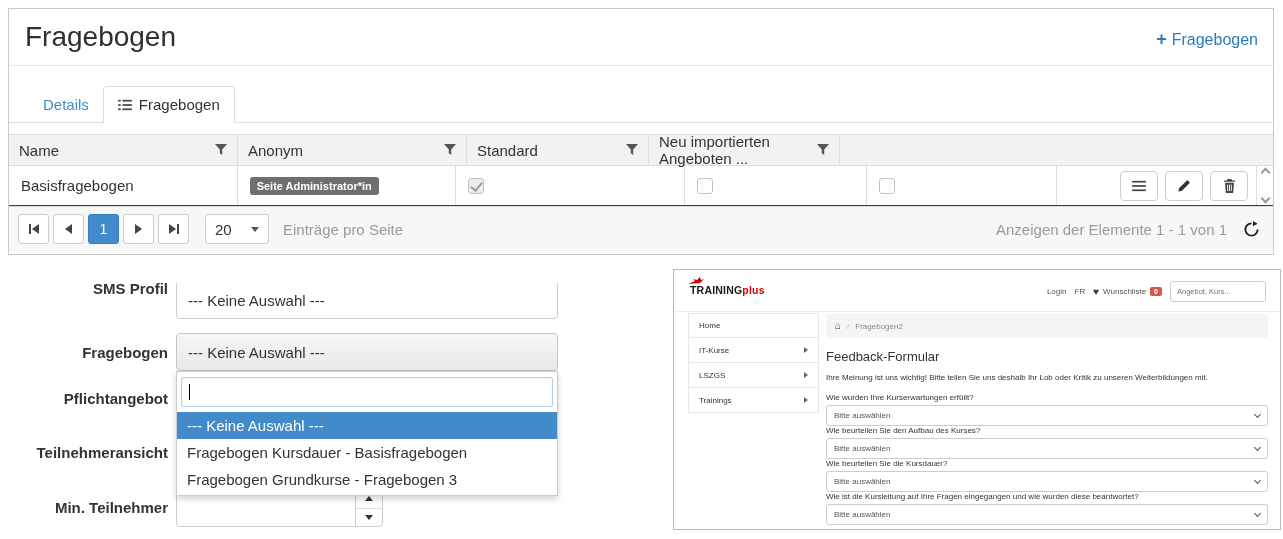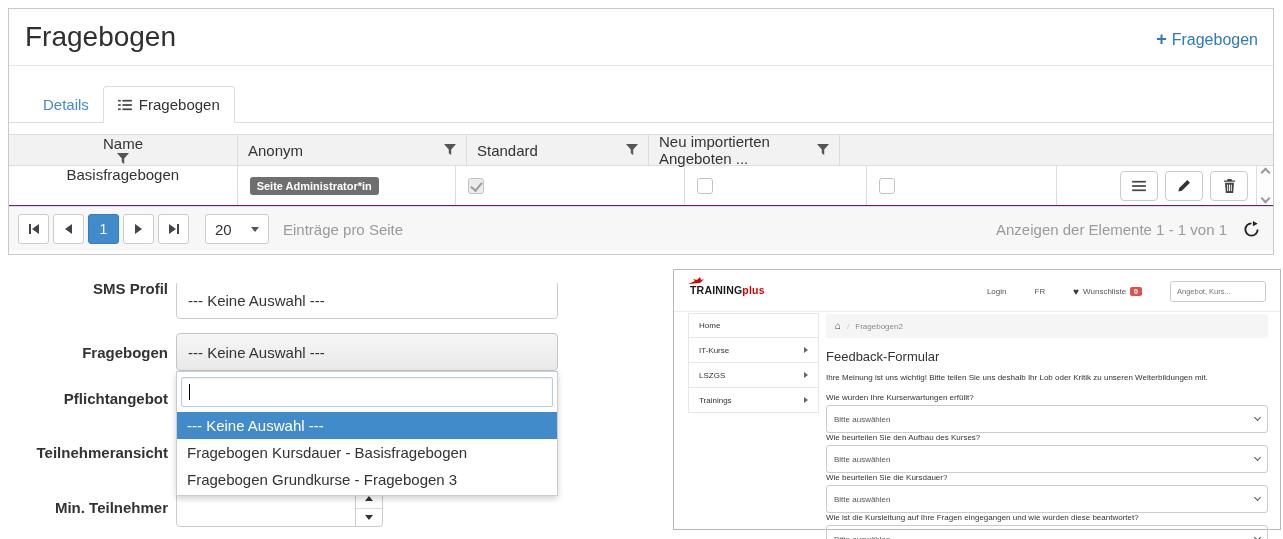--- a/index.html
+++ b/index.html
@@ -32,21 +32,21 @@
   .tabstrip { position:absolute; left:0; top:70px; width:100%; height:44px; border-bottom:1px solid #ddd; padding-left:20px; display:flex; align-items:flex-end; }
   .tab-inactive { color:#428bca; font-size:15px; padding:9px 14px; cursor:pointer; }
   .tab-active { display:flex; align-items:center; gap:7px; background:#fff; border:1px solid #ddd; border-bottom:1px solid #fff; border-radius:4px 4px 0 0; font-size:15px; color:#333; padding:9px 14px; margin-bottom:-1px; cursor:pointer; }
 
   .grid { position:absolute; left:0; top:125px; width:100%; }
   .grid-header { display:flex; height:32px; background:#f2f2f2; border-top:1px solid #ddd; border-bottom:1px solid #ddd; }
   .gh-cell { display:flex; align-items:center; justify-content:space-between; padding:0 10px; font-size:15px; color:#333; border-right:1px solid #ddd; }
   .gh-cell:last-child { border-right:none; }
   .grid-row { display:flex; height:40px; border-bottom:1px solid #701a75; background:#fff; }
   .gr-cell { display:flex; align-items:center; padding:0 12px; font-size:15px; border-right:1px solid #ddd; }
-  .w-name{width:229px;flex-direction:column;} .w-versand{width:219px;} .w-anonym{width:229px;gap:20px;} .w-standard{width:182px;} .w-neu{width:191px;} .w-empty{width:216px;}
+  .w-name{width:229px;} .w-versand{width:219px;} .w-anonym{width:229px;gap:20px;} .w-standard{width:182px;} .w-neu{width:191px;} .w-empty{width:216px;}
   .w-actions{width:200px; justify-content:flex-end; padding-right:8px;}
   .w-scroll{width:16px; border-right:none; flex-direction:column; justify-content:space-between; align-items:center; padding:3px 0; background:#fdfdfd;}
   .badge-gray { background:#6f6f6f; color:#fff; font-size:11px; font-weight:bold; padding:3px 7px; border-radius:3px; }
   .cb { width:16px; height:16px; border:1px solid #c2c2c2; border-radius:3px; background:#fff; position:relative; }
   .cb.checked { background:#ececec; }
   .cb.checked::after { content:""; position:absolute; left:4px; top:1px; width:5px; height:9px; border-right:2px solid #9a9a9a; border-bottom:2px solid #9a9a9a; transform:rotate(40deg); }
   .abtn { width:38px; height:30px; border:1px solid #ccc; border-radius:4px; background:#fff; display:flex; align-items:center; justify-content:center; margin-left:7px; cursor:pointer; }
 
   .pager { position:absolute; left:0; top:197px; width:100%; height:45px; background:#f7f7f7; border-top:1px solid #ddd; display:flex; align-items:center; padding:0 9px; font-size:15px; color:#9a9a9a; }
   .pbtn { width:31px; height:30px; border:1px solid #ccc; border-radius:3px; background:#fff; margin-right:4px; display:flex; align-items:center; justify-content:center; gap:1px; cursor:pointer; }
@@ -72,37 +72,37 @@
   .spin { position:absolute; right:0; top:0; width:27px; height:36px; border-left:1px solid #ccc; display:flex; flex-direction:column; }
   .spin-btn { flex:1; display:flex; align-items:center; justify-content:center; cursor:pointer; }
   .spin-btn + .spin-btn { border-top:1px solid #ddd; }
 
   
   .site { position:absolute; left:673px; top:269px; width:608px; height:261px; border:1px solid #b9b9b9; background:#fff; }
   .site-header { position:absolute; left:0; top:0; width:100%; height:42px; border-bottom:1px solid #ececec; }
   .logo { position:absolute; left:16px; top:14px; font-size:10.5px; font-weight:bold; color:#1a1a1a; letter-spacing:.2px; }
   .logo .accent { color:#d40000; }
   .logo-bird { position:absolute; left:14px; top:6px; }
-  .hdr-right { position:absolute; right:14px; top:0; height:42px; display:flex; align-items:center; gap:28px; font-size:8px; color:#555; }
+  .hdr-right { position:absolute; right:14px; top:0; height:42px; display:flex; align-items:center; gap:8px; font-size:8px; color:#555; }
   .wishlist { display:flex; align-items:center; gap:4px; cursor:pointer; }
   .heart { color:#3a3a3a; font-size:10px; }
   .badge-red { background:#d9534f; color:#fff; font-size:7px; font-weight:bold; padding:1px 4px; border-radius:2px; }
   .site-search { width:96px; height:21px; border:1px solid #ccc; border-radius:3px; font-size:7.5px; padding:0 6px; color:#555; outline:none; font-family:"Liberation Sans",sans-serif; }
   .site-nav { position:absolute; left:14px; top:43px; width:131px; font-size:8px; }
   .nav-item { height:25px; display:flex; align-items:center; justify-content:space-between; padding:0 10px; border:1px solid #e7e7e7; border-top:none; background:#fff; cursor:pointer; }
   .nav-item:first-child { border-top:1px solid #e7e7e7; }
   .breadcrumb { position:absolute; left:152px; top:44px; width:442px; height:24px; background:#f5f5f5; border-radius:3px; display:flex; align-items:center; gap:6px; padding:0 9px; color:#8a8a8a; font-size:8px; }
   .home-glyph { color:#333; font-size:10px; line-height:1; cursor:pointer; }
   .bc-sep { color:#c0c0c0; }
   .site-main { position:absolute; left:152px; top:68px; width:442px; }
   .site-h1 { font-size:13px; font-weight:normal; color:#333; margin:11px 0 9px; }
   .site-intro { font-size:8px; color:#333; margin:0 0 11px; }
   .q-block { }
   .q-label { font-size:8px; color:#333; margin-bottom:3px; }
-  .q-select { height:28px; border:1px solid #ccc; border-radius:3px; display:flex; align-items:center; justify-content:space-between; padding:0 7px; color:#555; font-size:8px; cursor:pointer; }
+  .q-select { height:21px; border:1px solid #ccc; border-radius:3px; display:flex; align-items:center; justify-content:space-between; padding:0 7px; color:#555; font-size:8px; cursor:pointer; }
 
   svg { display:block; }
 </style>
 </head>
 <body>
 
 <div class="top-panel">
   <div class="panel-title">Fragebogen</div>
   <div class="add-link">
     <span class="plus">+</span>

